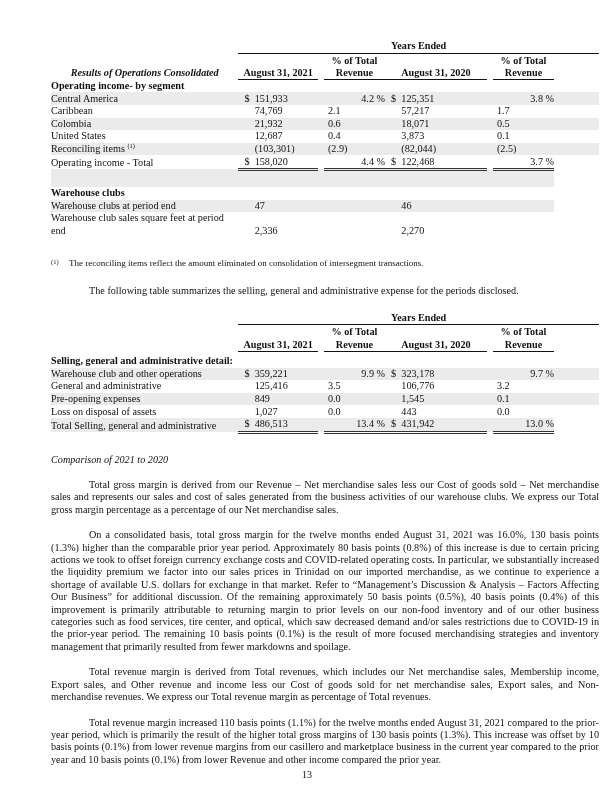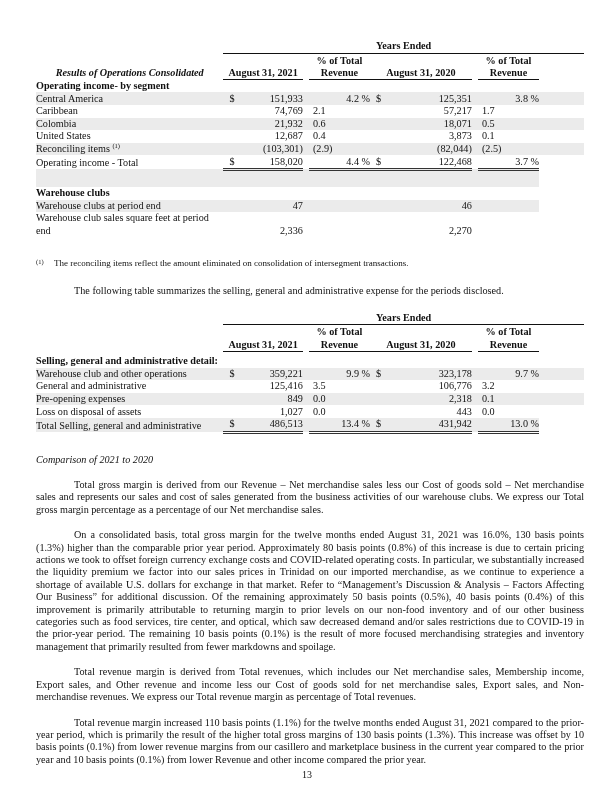--- a/index.html
+++ b/index.html
@@ -1,42 +1,42 @@
 <!DOCTYPE html>
 <html><head>
 <meta charset="utf-8">
 <style>
   html, body { margin: 0; padding: 0; background: #ffffff; }
   body {
     width: 614px; height: 800px; position: relative; overflow: hidden;
     font-family: "Liberation Serif", "DejaVu Serif", serif;
     color: #111; font-size: 10.2px; line-height: 12.4px;
   }
-  .page { position: absolute; left: 36px; top: 40px; width: 548px; }
+  .page { position: absolute; left: 51px; top: 40px; width: 548px; }
 
   
   table.fin { border-collapse: collapse; width: 548px; table-layout: fixed; }
   table.fin td { padding: 0; vertical-align: bottom; white-space: nowrap; height: 12.6px; }
   .c-lbl { width: 184px; }
   .c-cur1 { width: 16px; }
   .c-v1 { width: 62px; }
   .c-gap1 { width: 6px; }
   .c-p1 { width: 60px; }
   .c-cur2 { width: 16px; }
   .c-v2 { width: 84px; }
   .c-gap2 { width: 6px; }
   .c-p2 { width: 60px; }
   .c-end { width: 44px; }
 
   .years { text-align: center; font-weight: bold; border-bottom: 1.4px solid #111; }
   .hdr { font-weight: bold; text-align: center; line-height: 11.6px; }
   .hdr-ul { border-bottom: 1.2px solid #111; }
   .hdr-left { font-weight: bold; font-style: italic; text-align: center; }
   .sec { font-weight: bold; }
-  .num { text-align: right; }
+  .num { }
   .pct { text-align: left; padding-left: 4px !important; }
   .pct-r { text-align: right; }
   .cur { text-align: left; padding-left: 6px !important; }
   tr.shade td { background: #ebebeb; }
   .tot { border-bottom: 3px double #333; }
   .wrap { white-space: normal !important; line-height: 12.4px; }
 
   .footnote { margin-top: 20px; font-size: 9px; display: flex; }
   .footnote sup { font-size: 6.5px; width: 18px; display: inline-block; line-height: 9px; }
 
@@ -273,21 +273,21 @@
       <td class="pct">3.2</td>
       <td></td>
     </tr>
     <tr class="shade">
       <td>Pre-opening expenses</td>
       <td></td>
       <td class="num">849</td>
       <td></td>
       <td class="pct">0.0</td>
       <td></td>
-      <td class="num">2,318</td>
+      <td class="num">1,545</td>
       <td></td>
       <td class="pct">0.1</td>
       <td></td>
     </tr>
     <tr>
       <td>Loss on disposal of assets</td>
       <td></td>
       <td class="num">1,027</td>
       <td></td>
       <td class="pct">0.0</td>

